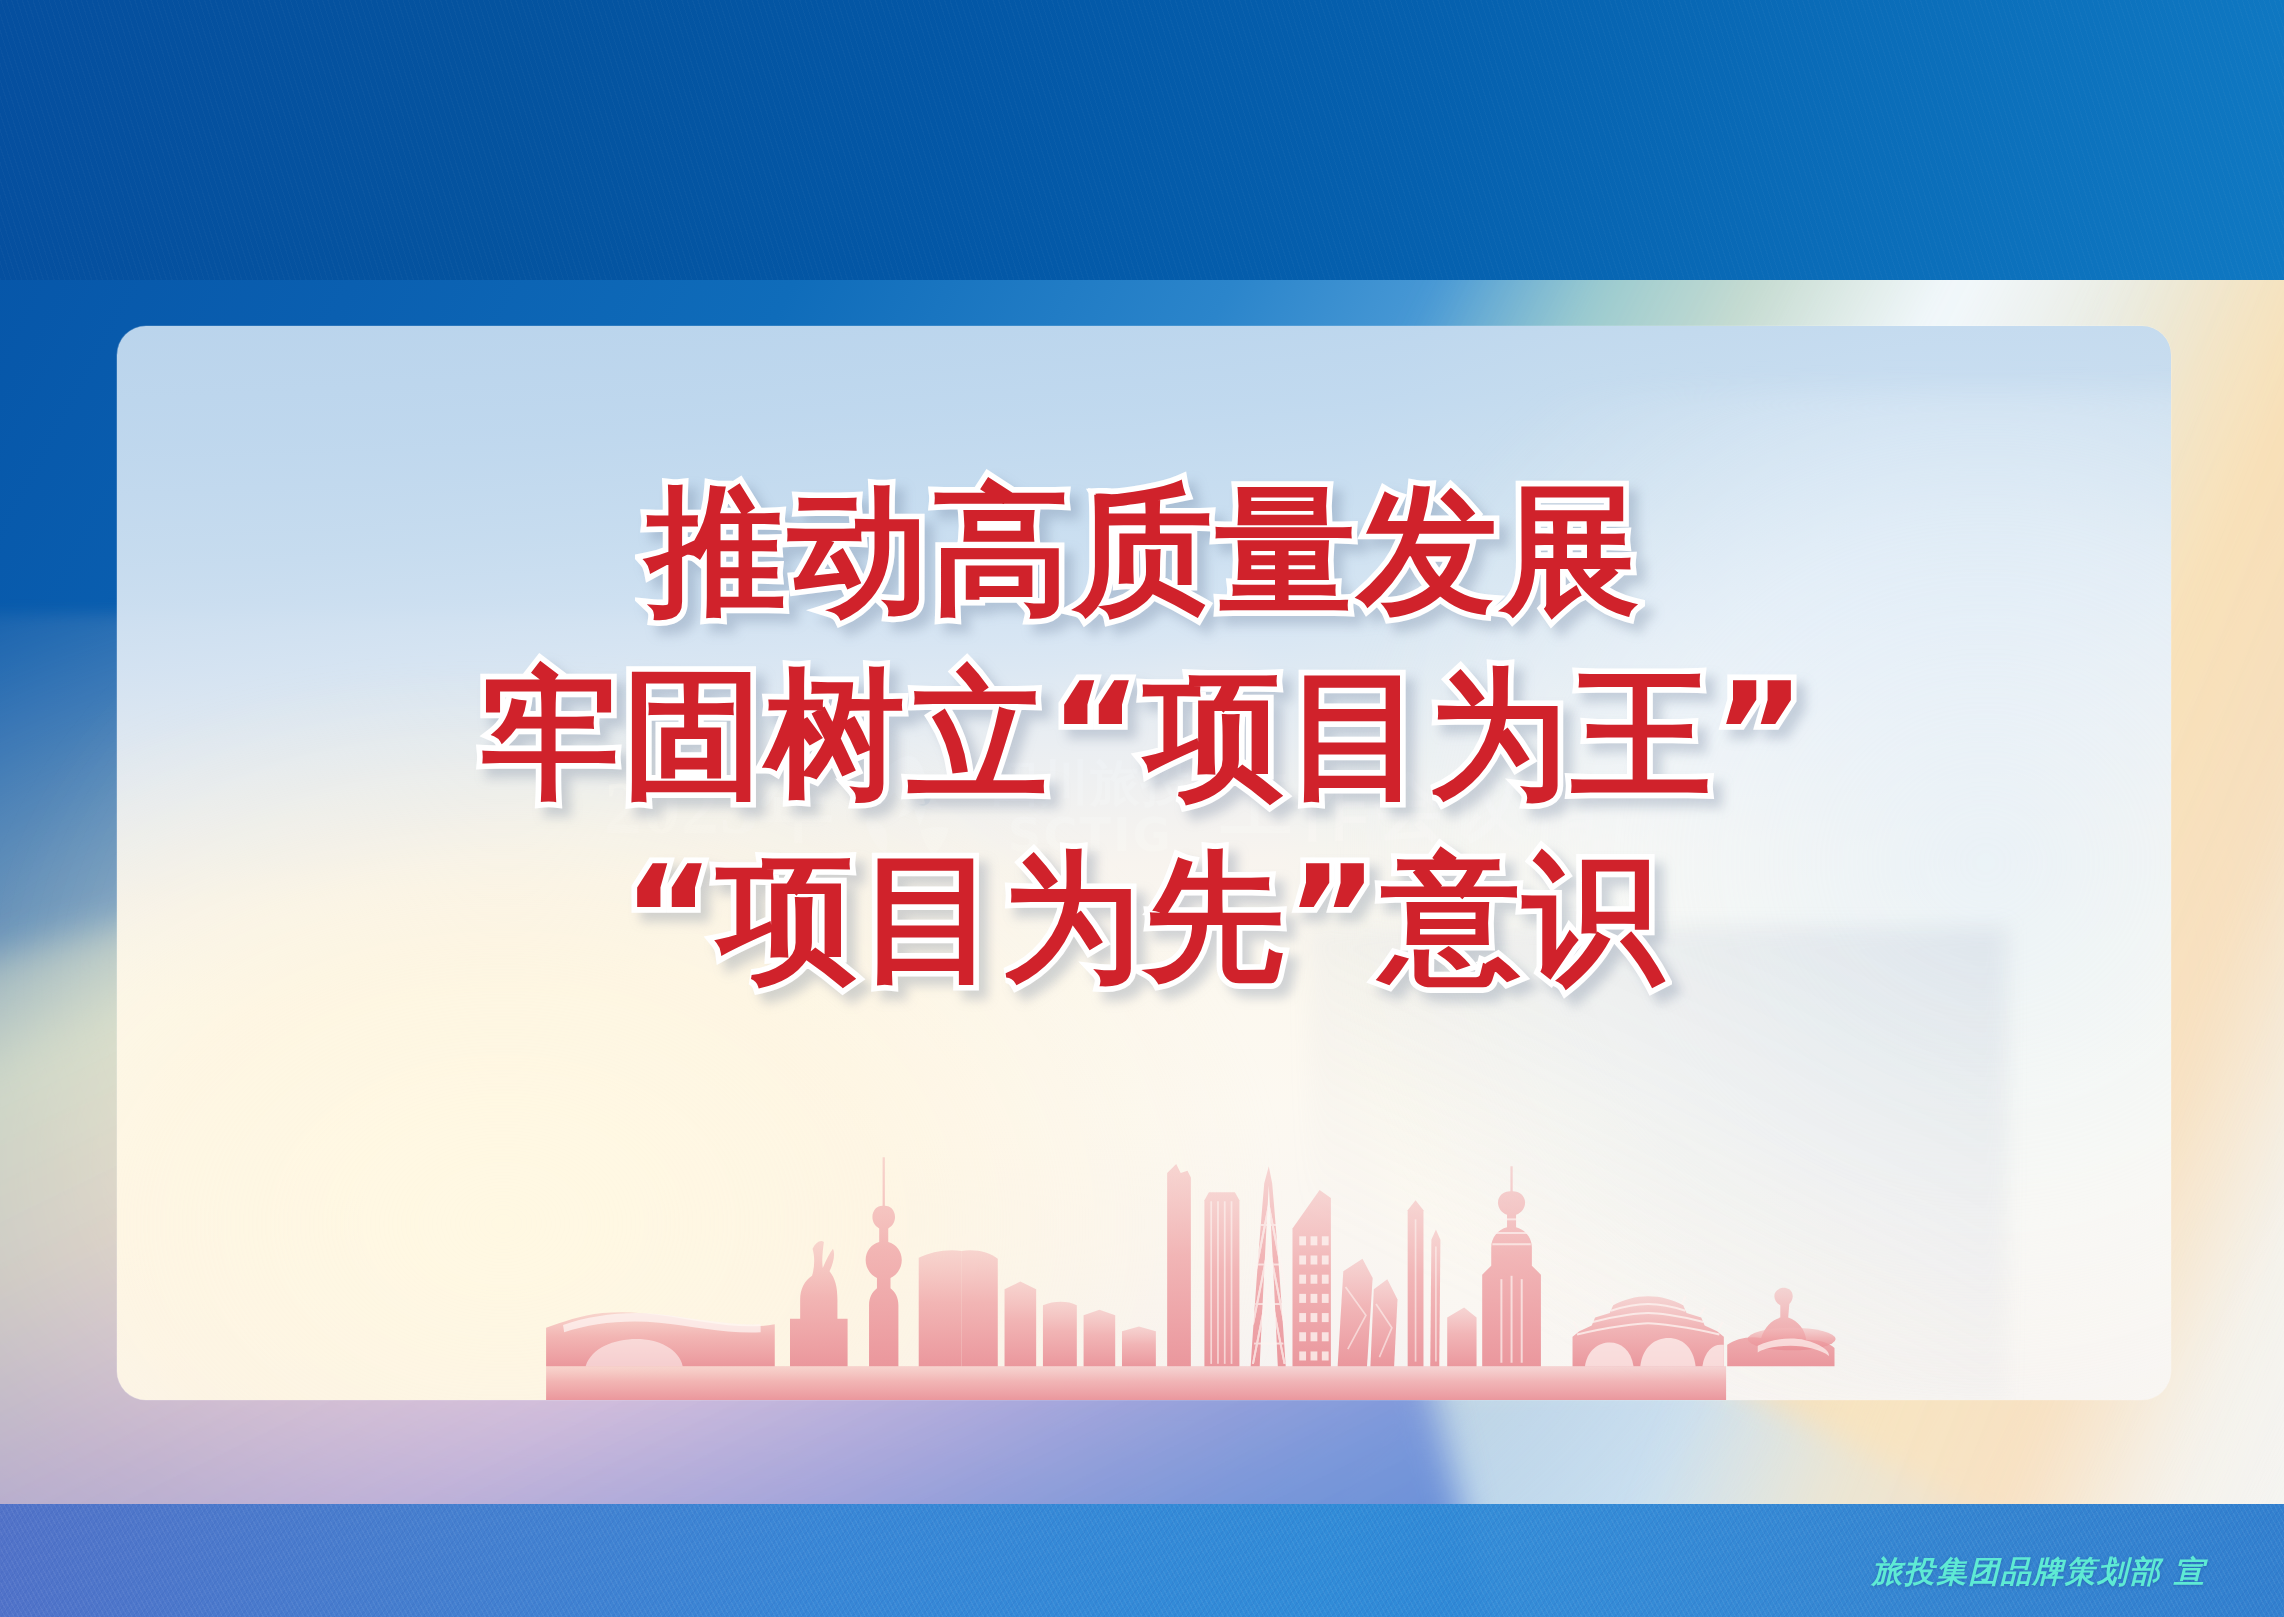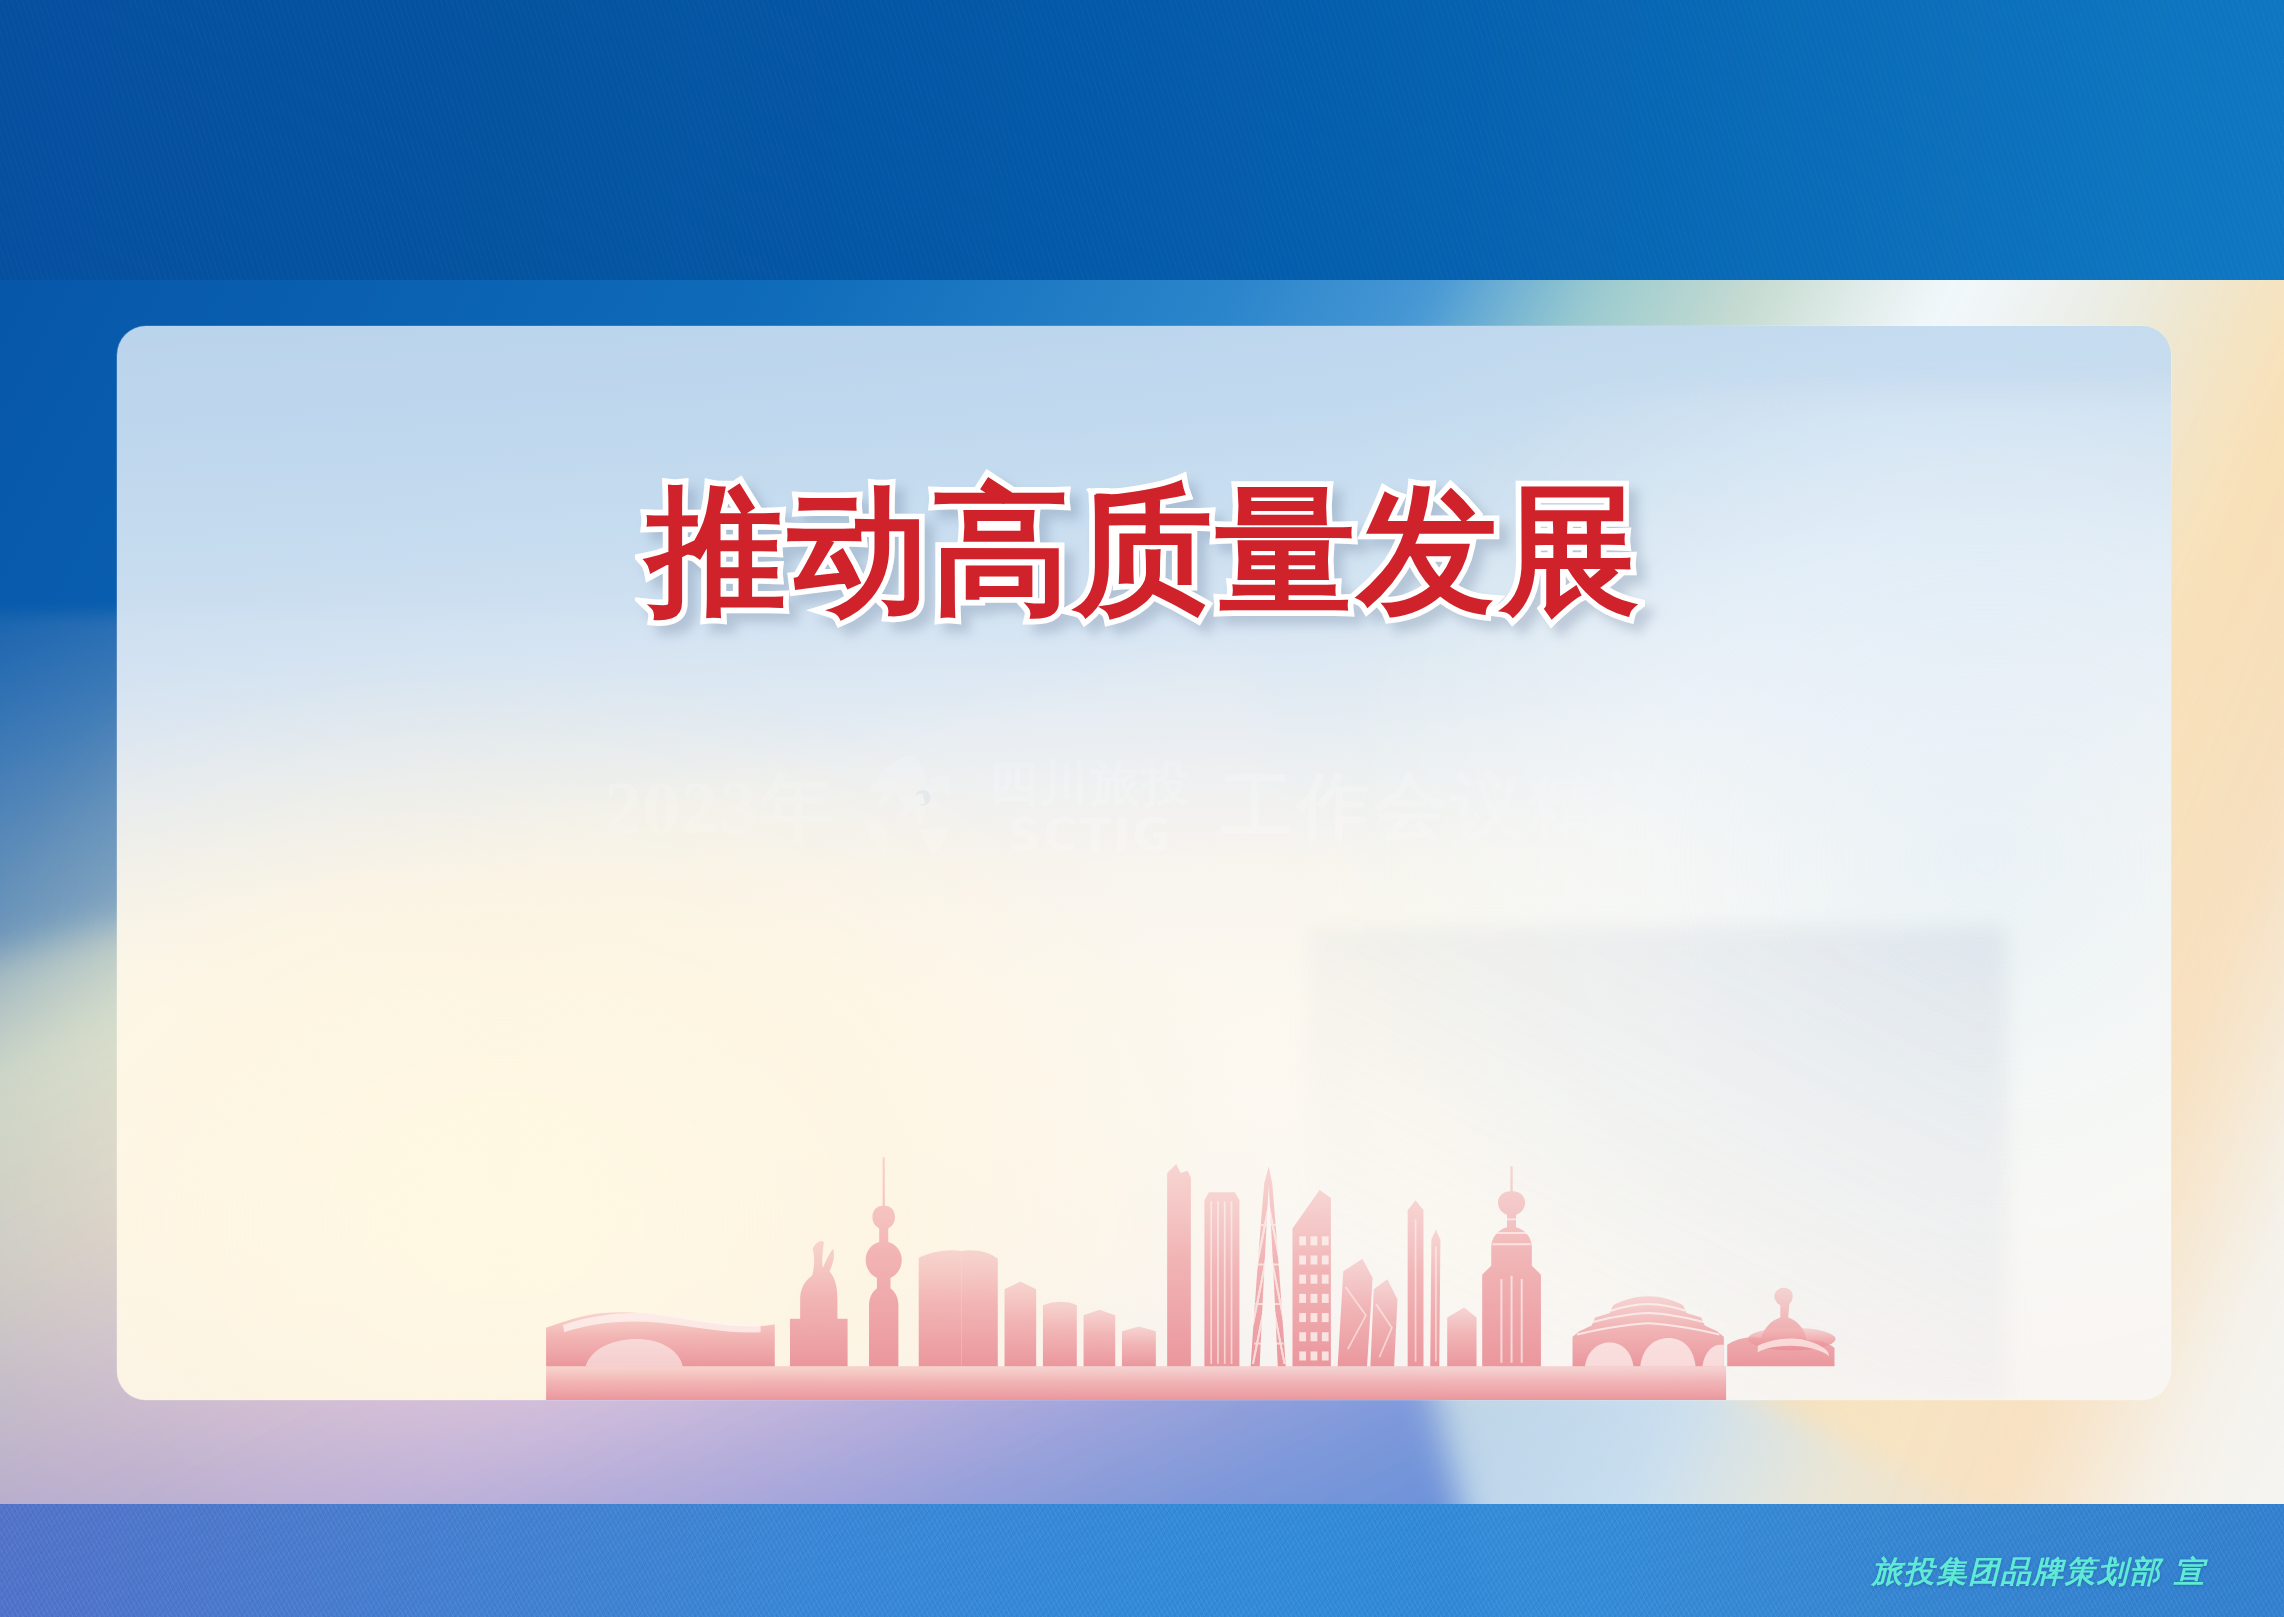--- a/index.html
+++ b/index.html
@@ -529,19 +529,21 @@
                    C2978 480 2990 496 2992 514 C3012 512 3032 518 3042 528 L3042 560 Z"></path>
           <ellipse cx="2966" cy="512" rx="78" ry="20"></ellipse>
           <path d="M2906 524 C2930 512 2964 508 2990 514 C3016 520 3034 532 3032 542 C3020 532 2992 524 2964 524 C2936 524 2914 530 2906 536 Z" fill="#fdf4f1" opacity="0.7"></path>
 
         </g>
       </svg>
     </div>
 
     <div class="headline">
       <div class="hl-line hl-1">推动高质量发展</div>
+      <div class="hl-line hl-2">牢固树立“项目为王”</div>
+      <div class="hl-line hl-3">“项目为先”意识</div>
     </div>
   </div>
 
   <div class="footer">旅投集团品牌策划部  宣</div>
 
 </div>
 
 
 </body></html>

